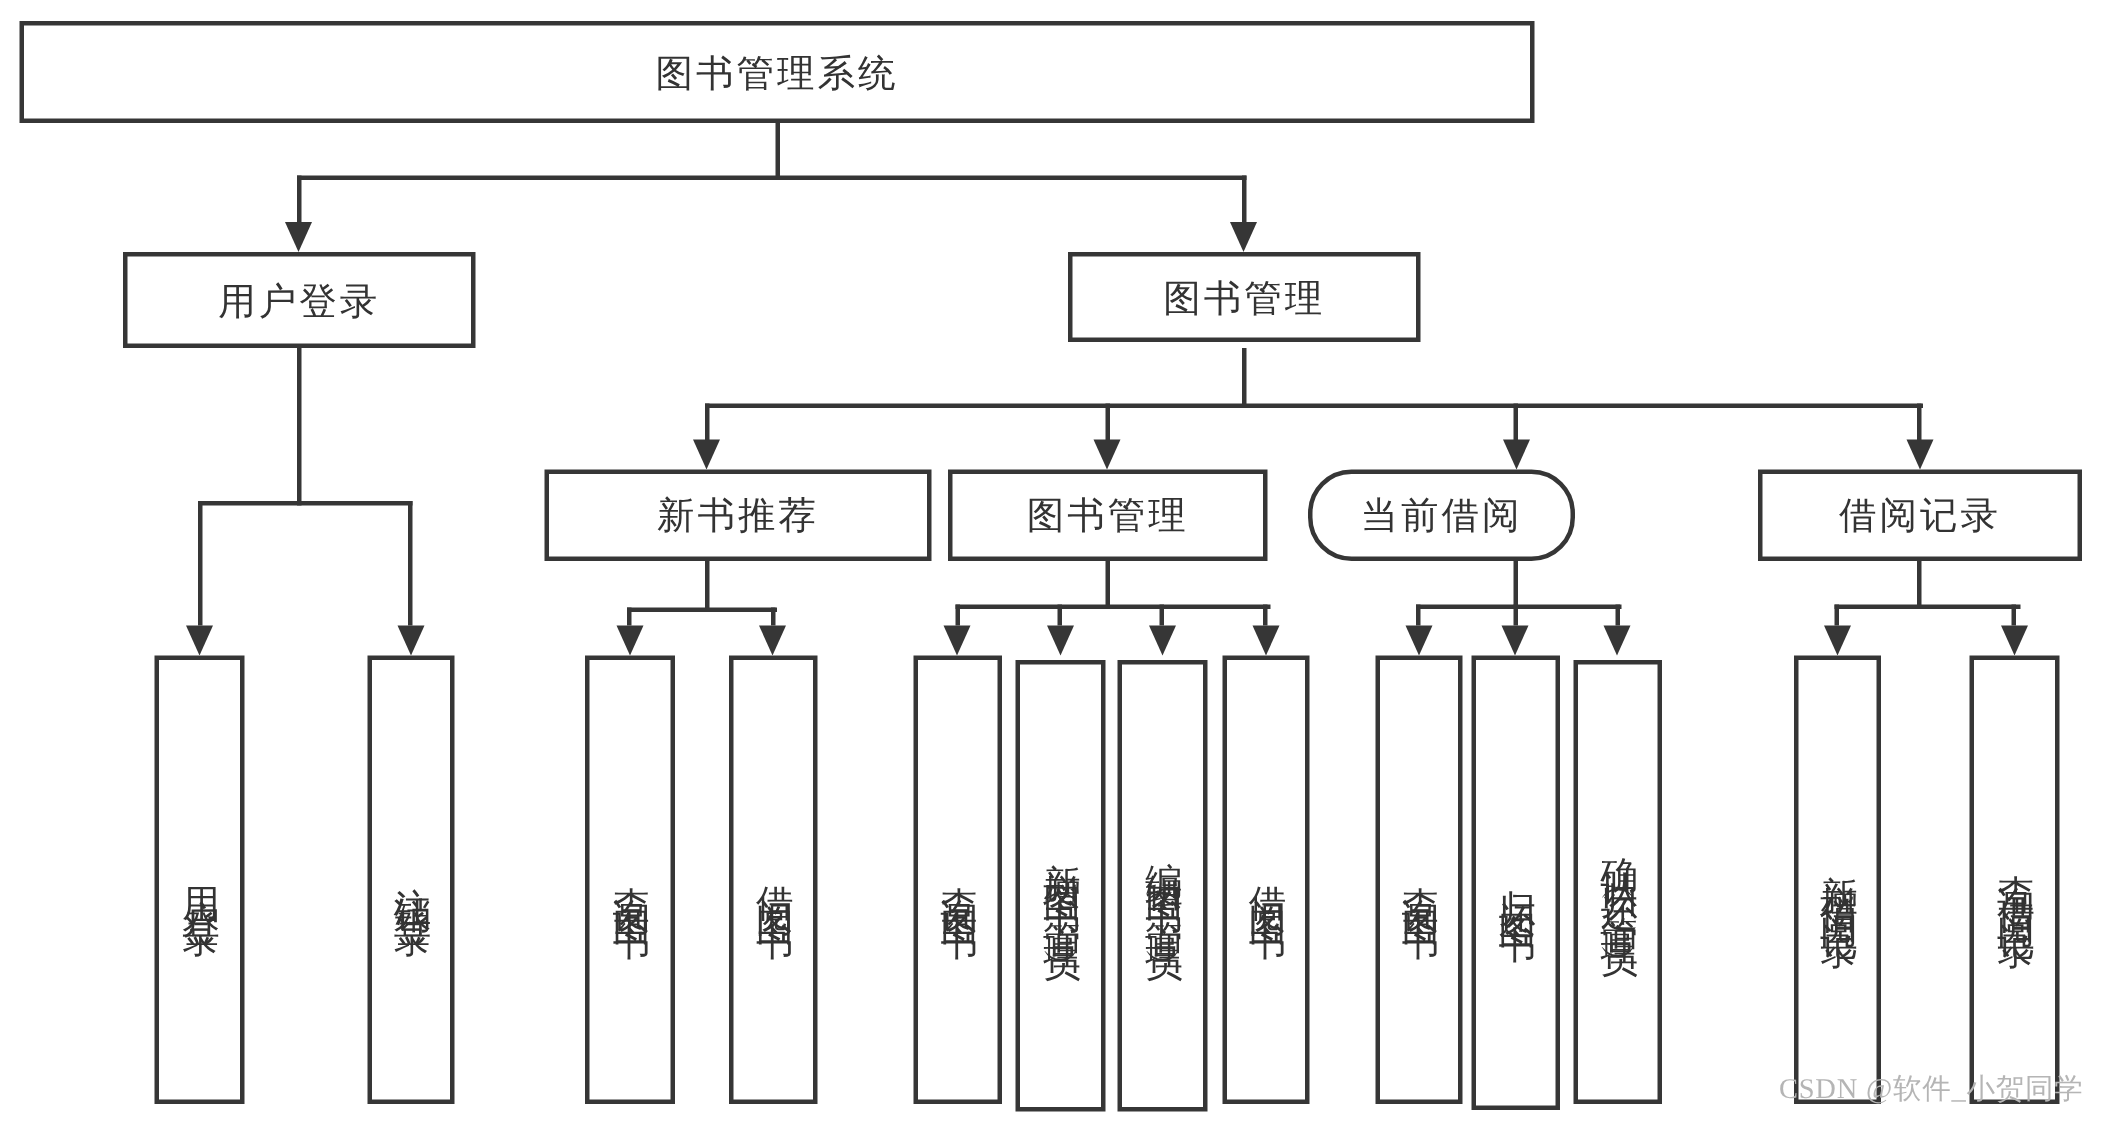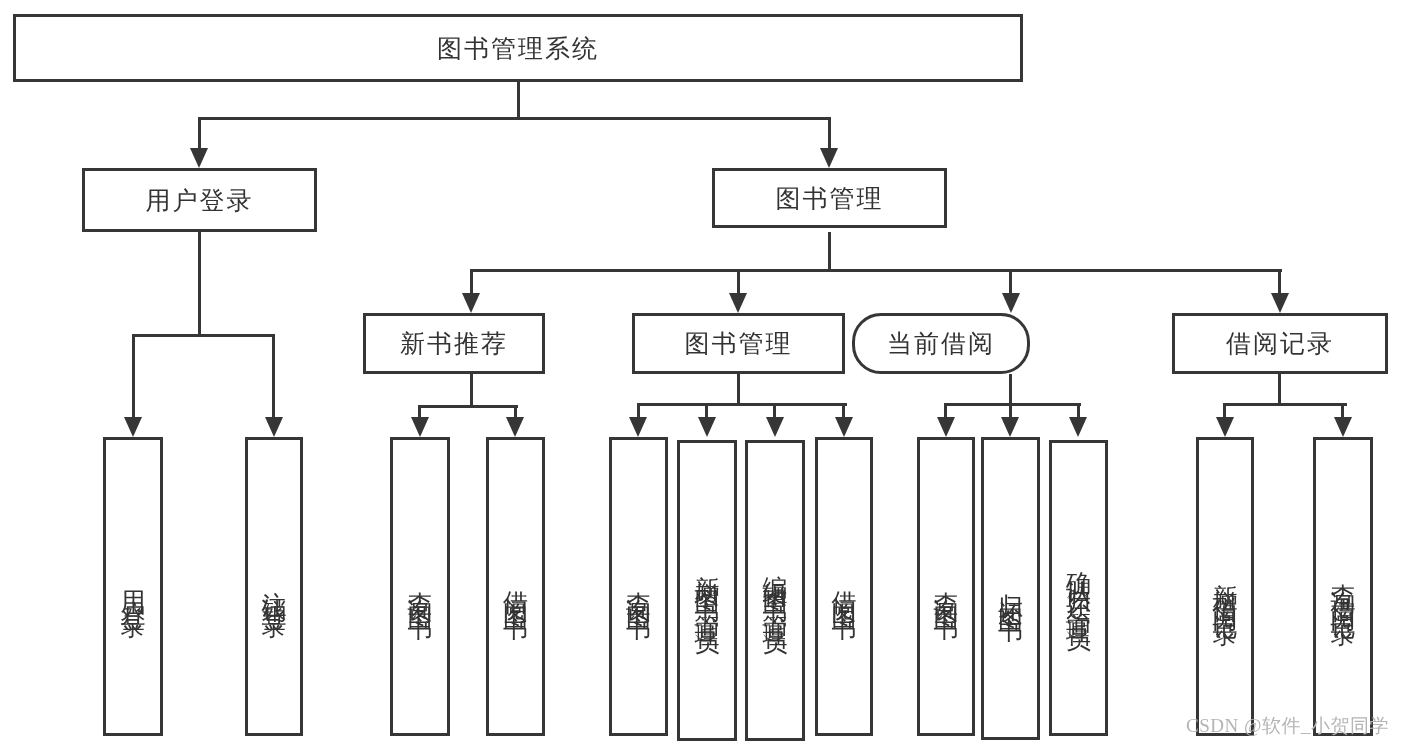--- a/index.html
+++ b/index.html
@@ -44,27 +44,27 @@
     <span class="lbl">图书管理系统</span>
   </div>
 
   <div class="box" style="left:82px;top:168px;width:235px;height:64px;">
     <span class="lbl">用户登录</span>
   </div>
   <div class="box" style="left:712px;top:168px;width:235px;height:60px;">
     <span class="lbl">图书管理</span>
   </div>
 
-  <div class="box" style="left:363px;top:313px;width:182px;height:61px;">
+  <div class="box" style="left:363px;top:313px;width:258px;height:61px;">
     <span class="lbl">新书推荐</span>
   </div>
   <div class="box" style="left:632px;top:313px;width:213px;height:61px;">
     <span class="lbl">图书管理</span>
   </div>
-  <div class="box" style="left:852px;top:313px;width:178px;height:61px;border-radius:29px;">
+  <div class="box" style="left:872px;top:313px;width:178px;height:61px;border-radius:29px;">
     <span class="lbl">当前借阅</span>
   </div>
   <div class="box" style="left:1172px;top:313px;width:216px;height:61px;">
     <span class="lbl">借阅记录</span>
   </div>
 
   <div class="box vbox" style="left:103px;top:437px;width:60px;height:299px;">
     <span class="lbl">用户登录</span>
   </div>
   <div class="box vbox" style="left:245px;top:437px;width:58px;height:299px;">

